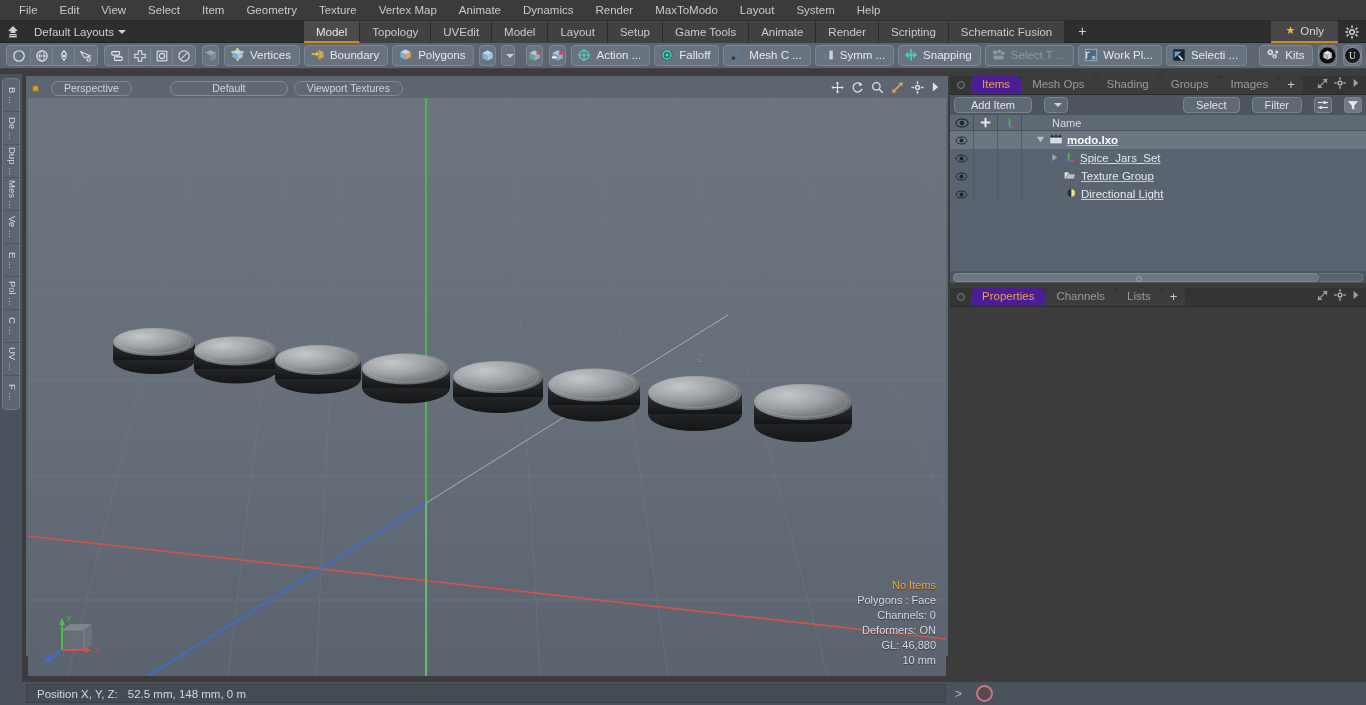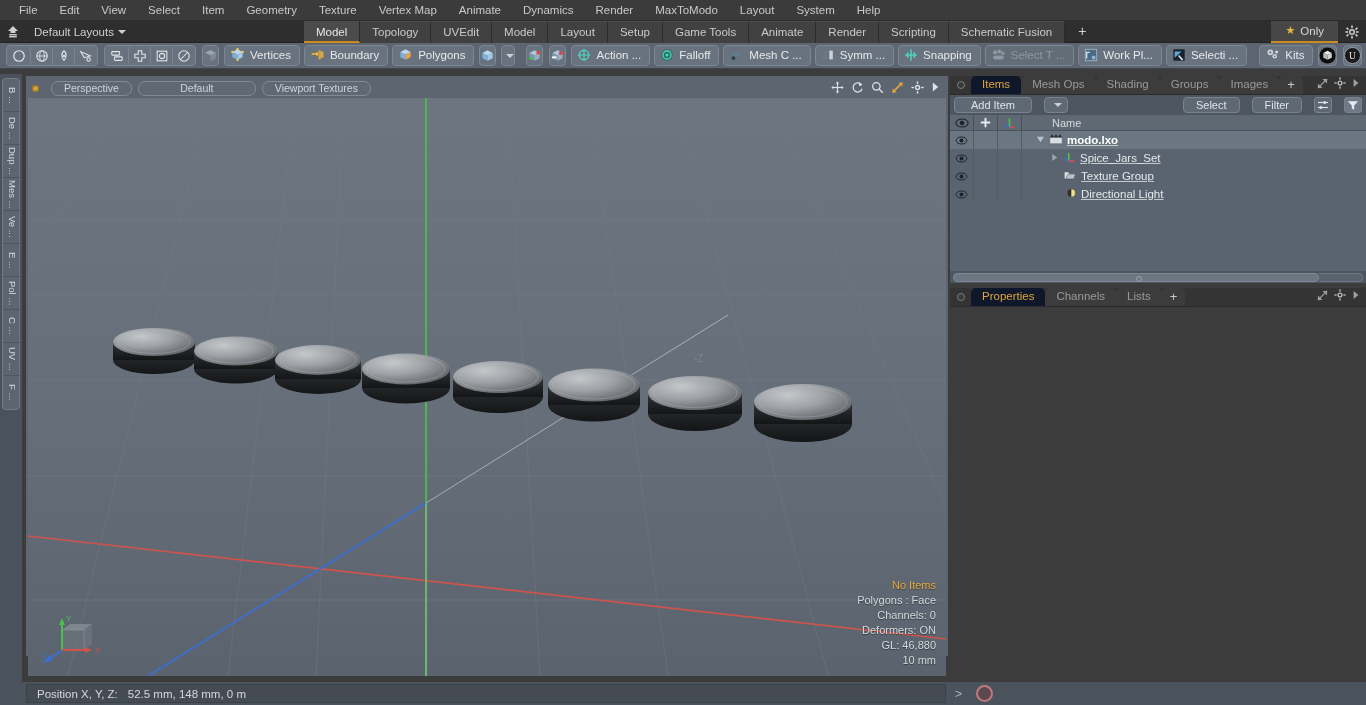--- a/index.html
+++ b/index.html
@@ -89,40 +89,40 @@
   .vtab:last-child{border-bottom:none;}
 
   
   .vp-wrap { position:absolute; left:26px; top:76px; width:922px; height:580px;
              background:#5c6570; padding:2px; }
   .vp-header { height:20px; display:flex; align-items:center; gap:6px; }
   .vp-dot { width:7px;height:7px;border-radius:50%;background:#d3a13c;margin:0 6px 0 4px;
             box-shadow:0 0 0 1px #8a6a26 inset;}
   .vp-pill { height:15px; line-height:13px; padding:0 12px; border:1px solid #818b96;
              border-radius:7px; color:#cfd4d9; font-size:10.5px; background:#5f6873;}
-  .vp-pill.wide{ min-width:118px; text-align:center;}
+  .vp-pill.wide{ min-width:118px; text-align:center;margin-left:32px;}
   .vp-icons { margin-left:auto; display:flex; align-items:center; gap:7px; padding-right:6px;}
 
   .viewport { position:relative; width:918px; height:578px; overflow:hidden;
               background:linear-gradient(#6a737d 0%, #656e78 40%, #5e6770 100%); }
   .vp-info { position:absolute; right:10px; bottom:8px; text-align:right; line-height:15px;
              font-size:11px; color:#d6dade; text-shadow:0 1px 1px rgba(0,0,0,.45);}
   .vp-info .first{ color:#e8a83a; }
   .axis-gizmo{ position:absolute; left:12px; bottom:6px; width:68px;height:58px;}
   .zlabel{ position:absolute; color:#7c858f; font-size:10px; }
 
   
   .rpanel { position:absolute; left:950px; top:76px; width:416px; height:600px; background:#3c3c3c; }
   .tabrow { height:19px; display:flex; align-items:flex-end; background:#343434;
             border-bottom:1px solid #2a2a2a; padding-left:4px;}
   .tabrow .cdot{ width:8px;height:8px;border-radius:50%;border:1px solid #7d7d7d;
                  margin:0 6px 5px 3px; background:#3a3a3a;}
   .ptab { padding:0 11px; height:18px; line-height:17px; font-size:11.5px; color:#9a9a9a;
           border-radius:5px 5px 0 0; background:#3c3c3c;}
-  .ptab.active { background:#0f172a; color:#e0a53e; }
+  .ptab.active { background:#4c1d95; color:#e0a53e; }
   .ptab.plus{ color:#c9c9c9; font-size:13px; padding:0 8px;}
   .tabrow .rgt{ margin-left:auto; display:flex; align-items:center; gap:6px; padding:0 6px 3px 0;}
 
   .additem-row { height:20px; background:#4d565f; display:flex; align-items:center;
                  padding:0 4px; gap:12px; }
   .ai-btn { flex:1; height:16px; line-height:15px; text-align:center; background:#5f6973;
             border:1px solid #79838f; border-radius:4px; color:#dfe3e7; font-size:11px;}
   .ai-dd { width:24px;height:16px;background:#5f6973;border:1px solid #79838f;border-radius:4px;
            display:flex;align-items:center;justify-content:center;}
   .ai-sel,.ai-fil { padding:0 12px;height:16px;line-height:15px;background:#5f6973;

